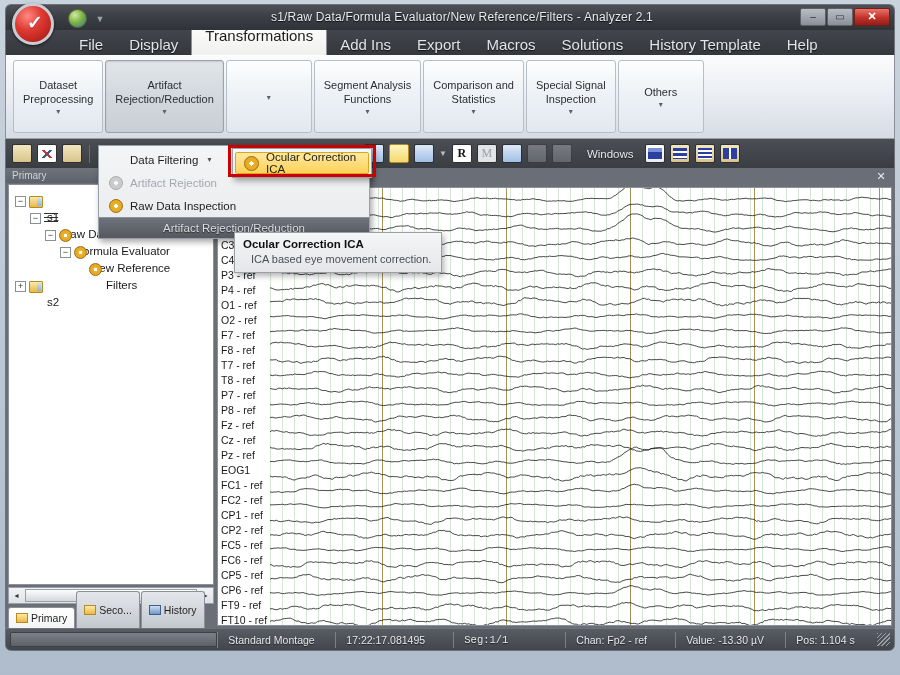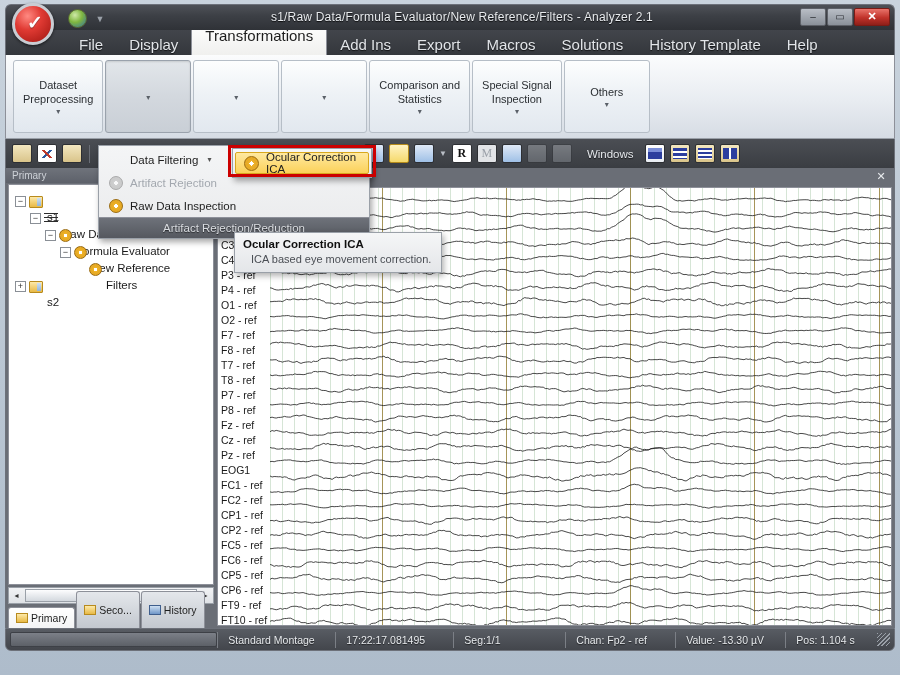--- a/index.html
+++ b/index.html
@@ -377,26 +377,30 @@
       <div class="menu-item">Help</div>
     </div>
 
   <div class="ribbon" id="ribbon">
     <div class="rb-btn">
         <div class="lbl">Dataset
 Preprocessing</div>
         <div class="dd">▾</div>
       </div>
       <div class="rb-btn sel">
+        <div class="lbl">Artifact
+Rejection/Reduction</div>
         <div class="dd">▾</div>
       </div>
       <div class="rb-btn">
         <div class="dd">▾</div>
       </div>
       <div class="rb-btn">
+        <div class="lbl">Segment Analysis
+Functions</div>
         <div class="dd">▾</div>
       </div>
       <div class="rb-btn">
         <div class="lbl">Comparison and
 Statistics</div>
         <div class="dd">▾</div>
       </div>
       <div class="rb-btn">
         <div class="lbl">Special Signal
 Inspection</div>
@@ -570,21 +574,21 @@
         </div>
       </div>
     </div>
   </div>
 
   <div class="statusbar">
     <div class="sb-gap"></div>
     <div style="display:flex" id="stcells">
         <div class="st-cell" style="min-width: 118px;">Standard Montage</div>
         <div class="st-cell" style="min-width: 118px;">17:22:17.081495</div>
-        <div class="st-cell" style="min-width: 112px;">Seg:1/1</div>
+        <div class="st-cell" style="min-width: 112px; font-family: Liberation Mono, monospace;">Seg:1/1</div>
         <div class="st-cell" style="min-width: 110px;">Chan:  Fp2 - ref</div>
         <div class="st-cell" style="min-width: 110px;">Value: -13.30 µV</div>
         <div class="st-cell" style="min-width: 92px;">Pos:  1.104 s</div>
       </div>
     <div class="st-grip"></div>
   </div>
 
   <div class="dropdown" id="dropdown">
     <div class="dd-item">
         <span class="g" style="visibility: hidden;"></span>

